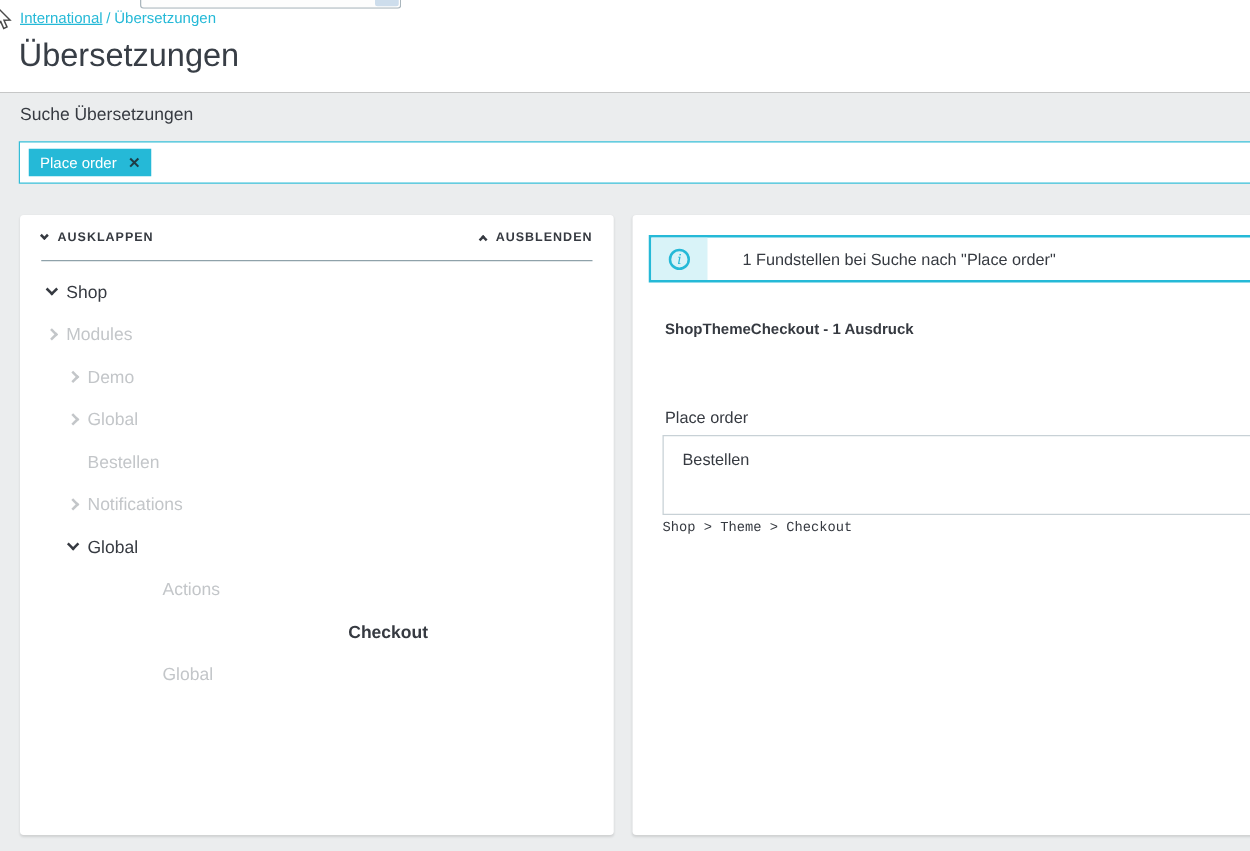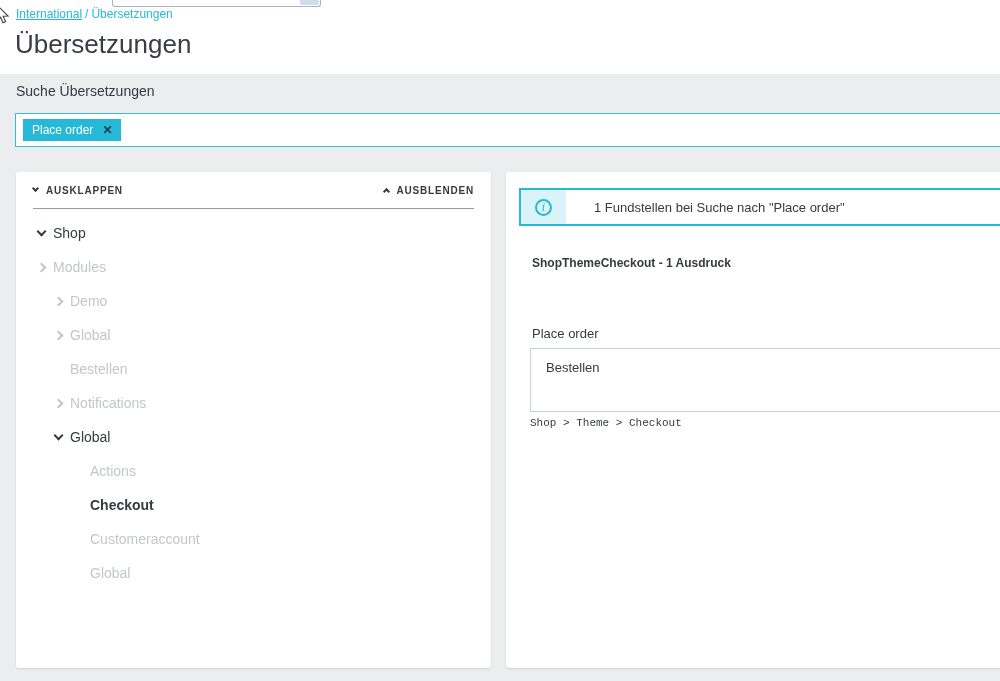--- a/index.html
+++ b/index.html
@@ -43,24 +43,24 @@
   .chev.down  { transform:rotate(45deg); margin-top:-3px; }
   .chev.up    { transform:rotate(-135deg); margin-top:3px; }
   .chev.right { transform:rotate(-45deg); }
   .chev.sm { width:5px; height:5px; }
   .chev.none { border:none; visibility:hidden; }
   .tree-list { padding-top:7px; }
   .tree-item { display:flex; align-items:center; height:34px; font-size:14px; cursor:pointer; }
   .tree-item .chevbox { width:10px; display:inline-flex; justify-content:center; margin-right:7px; }
   .tree-item.lvl1 { padding-left:20px; }
   .tree-item.lvl2 { padding-left:37px;align-items:center; }
-  .tree-item.lvl3 { padding-left:74px; }
+  .tree-item.lvl3 { padding-left:114px; }
   .tree-item.muted { color:#c3c6c9; }
   .tree-item.active { color:#363a41; }
-  .tree-item.selected { color:#363a41; font-weight:700; }
+  .tree-item.selected { color:#363a41; font-weight:700;justify-content:center; }
 
   
   .info-box { position:absolute; left:13px; right:-4px; top:16px; height:38px;
     border:2px solid #25b9d7; background:#fff; display:flex; overflow:hidden; }
   .info-icon-cell { width:45px; background:#d9f3f8; display:flex; align-items:center; justify-content:center; flex:0 0 45px; }
   .info-circle { width:17px; height:17px; border:2px solid #25b9d7; border-radius:50%; color:#25b9d7;
     font-size:11px; font-family:"DejaVu Serif", serif; font-style:italic; display:flex;
     align-items:center; justify-content:center; line-height:1; }
   .info-text { align-self:center; padding-left:28px; font-size:13px; color:#363a41; white-space:nowrap;text-align:right; }
   .group-heading { position:absolute; left:26px; top:84px; font-size:12px; font-weight:700; color:#363a41; }
@@ -154,23 +154,20 @@
             </span>
           <span>Global</span>
         </div>
         <div class="tree-item lvl3 muted">
           <span>Actions</span>
         </div>
         <div class="tree-item lvl3 selected">
           <span>Checkout</span>
         </div>
         <div class="tree-item lvl3 muted">
-          <span>Customeraccount</span>
-        </div>
-        <div class="tree-item lvl3 muted">
           <span>Global</span>
         </div>
       </div>
     </div>
 
     <div class="panel panel-right">
       <div class="info-box">
         <div class="info-icon-cell">
           <span class="info-circle">i</span>
         </div>

